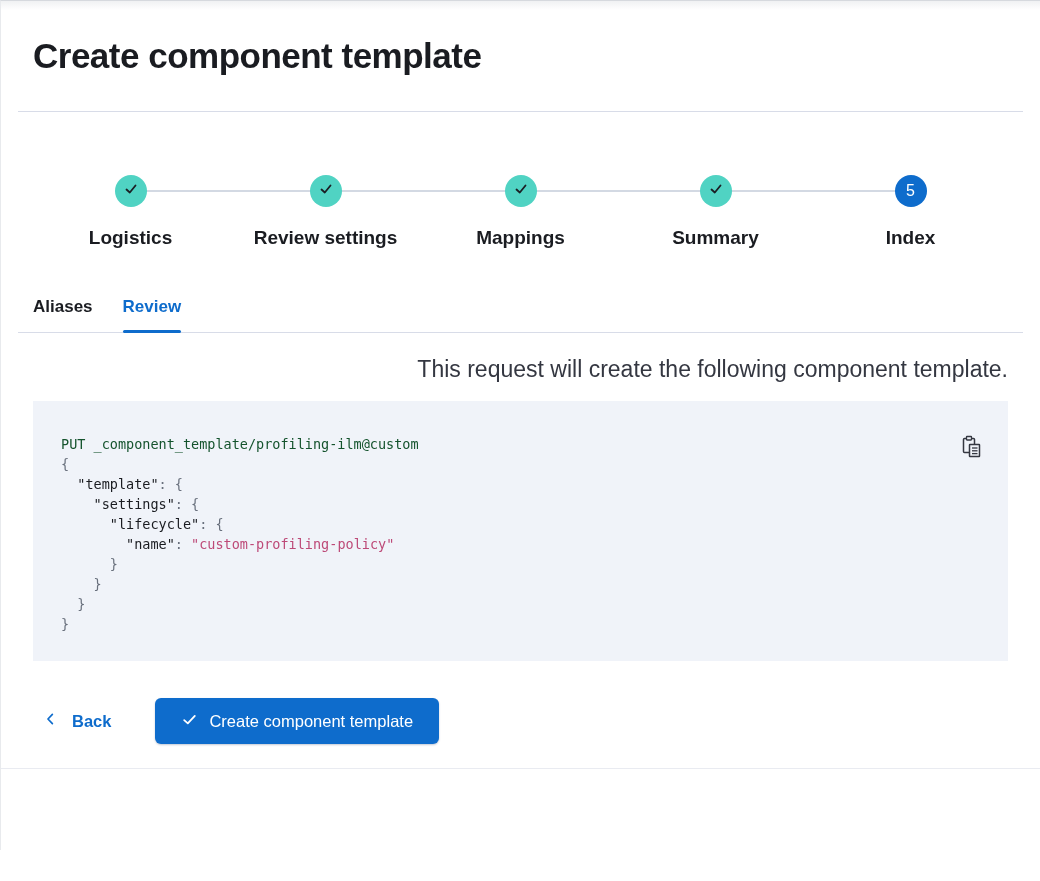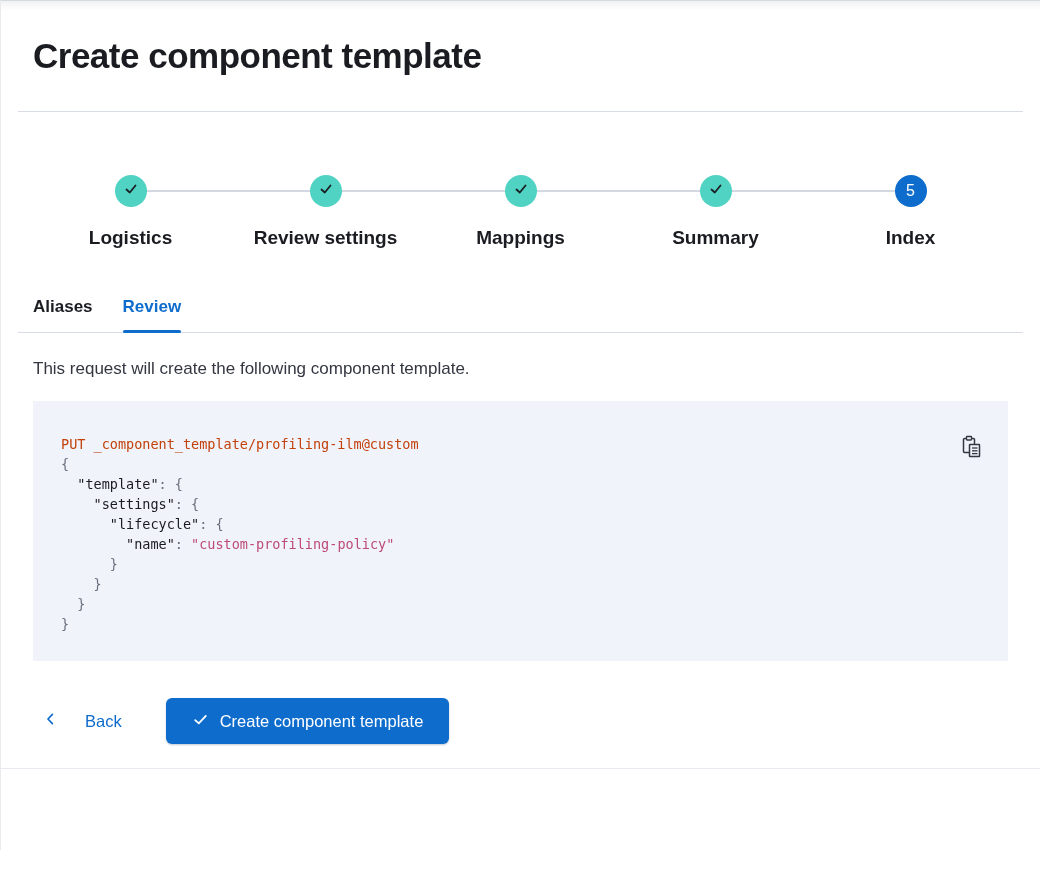--- a/index.html
+++ b/index.html
@@ -79,54 +79,54 @@
     color: #1a1c21; cursor: pointer;
   }
   .tab.selected { color: #0e6ccc; }
   .tab.selected::after {
     content: ""; position: absolute; left: 0; right: 0; bottom: -1px;
     height: 3px; border-radius: 2px; background: #0e6ccc;
   }
   
   .description {
     margin: 25px 32px 0;
-    font-size: 17px; line-height: 22px; color: #343741;
+    font-size: 23px; line-height: 22px; color: #343741; text-align: right;
   }
   
   .codeblock {
     position: relative;
     margin: 21px 32px 0;
     height: 260px;
     background: #f0f3f9;
     padding: 33px 28px 0;
     font-family: "DejaVu Sans Mono", "Liberation Mono", monospace;
     font-size: 13.5px; line-height: 20px;
     overflow: hidden;
   }
   .code-line { white-space: pre; }
-  .tok-method { color: #c2410c; }
+  .tok-method { color: #14532d; }
   .tok-key    { color: #1a1c21; }
   .tok-punc   { color: #69707d; }
   .tok-plain  { color: #343741; }
   .tok-string { color: #bd4a78; }
   .copy-btn {
     position: absolute; top: 30px; right: 22px;
     width: 30px; height: 30px;
     display: flex; align-items: center; justify-content: center;
     background: transparent; border: none; cursor: pointer;
   }
   
   .footer {
     margin: 37px 32px 0;
     display: flex; align-items: center;
   }
   .back-link {
-    display: flex; align-items: center; gap: 27px;
+    display: flex; align-items: center; gap: 14px;
     margin-left: 10px;
-    color: #0e6ccc; font-size: 16.5px; font-weight: 400;
+    color: #0e6ccc; font-size: 16.5px; font-weight: 700;
     cursor: pointer; background: none; border: none;
     font-family: inherit;
   }
   .submit-btn {
     margin-left: 44px;
     height: 46px; padding: 0 26px;
     display: flex; align-items: center; gap: 11px;
     background: #0e6ccc; color: #ffffff;
     border: none; border-radius: 6px;
     font-size: 16.5px; font-weight: 500;

